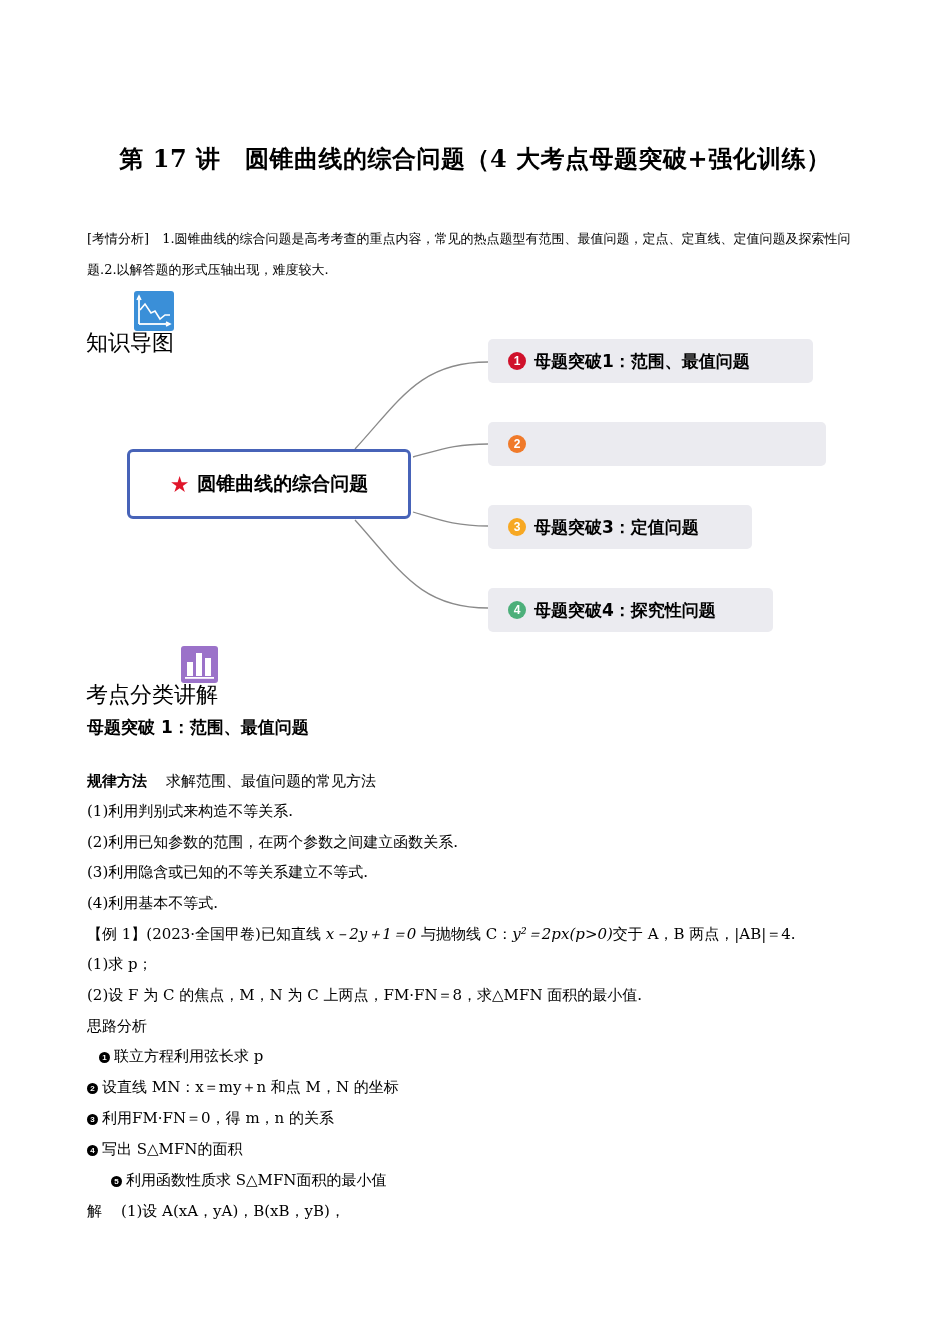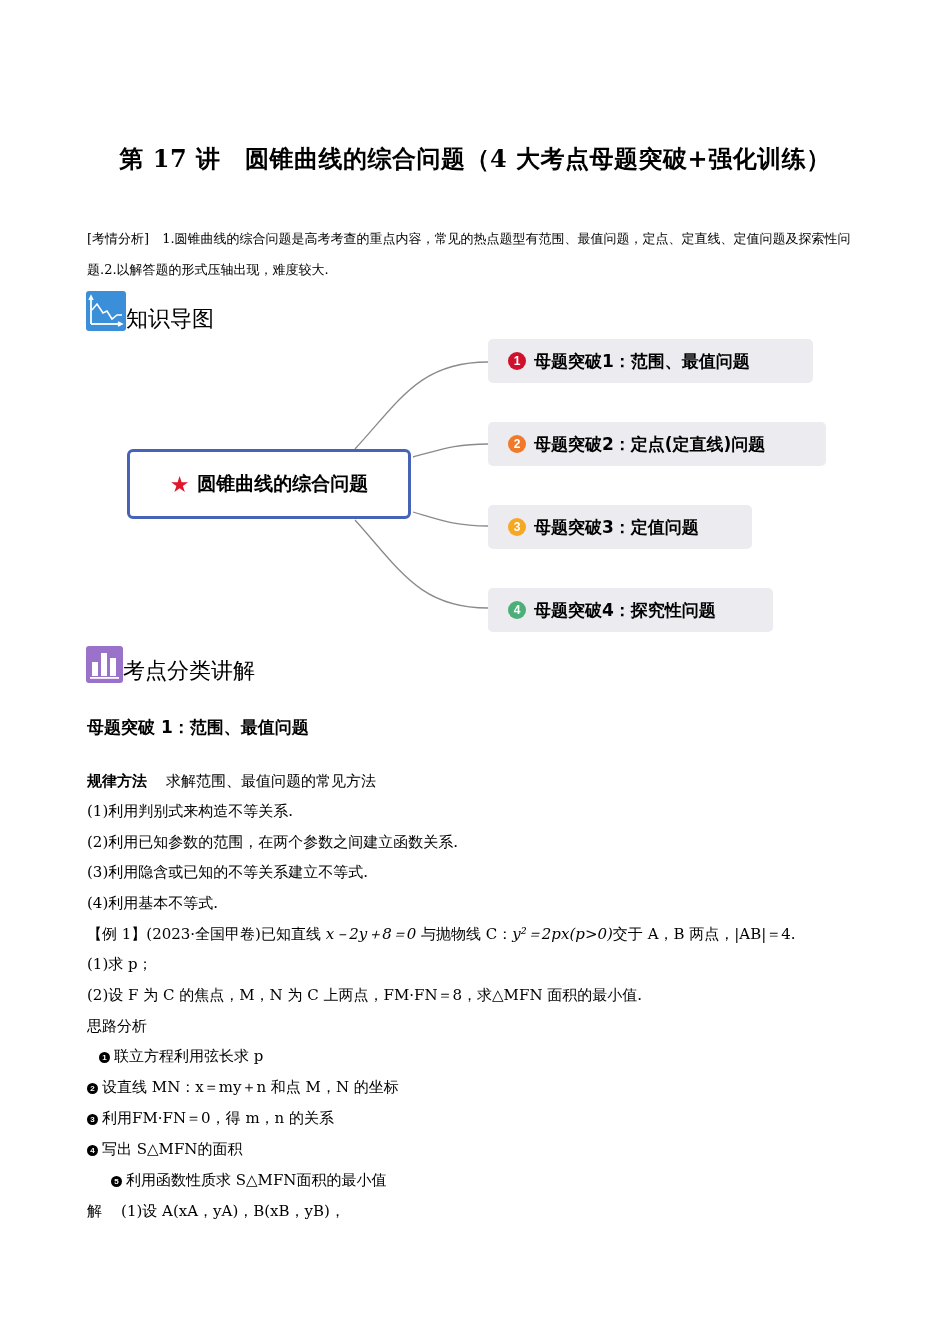--- a/index.html
+++ b/index.html
@@ -2,21 +2,21 @@
 <html><head>
 <meta charset="utf-8">
 <style>
   html, body { margin: 0; padding: 0; background: #ffffff; }
   body { width: 950px; height: 1344px; position: relative; overflow: hidden;
          font-family: "DejaVu Serif", "Liberation Serif", serif; color: #000; }
   .abs { position: absolute; }
   .title { left: 0; width: 950px; top: 143px; text-align: center; font-size: 24px;
            font-weight: bold; letter-spacing: 0.5px; font-family: "DejaVu Serif", serif; }
   .para { left: 87px; width: 780px; font-size: 13px; line-height: 31px; }
-  .sec-head { font-size: 22px; font-family: "DejaVu Sans", sans-serif; display: flex; align-items: flex-end; }
+  .sec-head { font-size: 22px; font-family: "DejaVu Sans", sans-serif; display: flex; align-items: flex-end; flex-direction: column; }
   .sec-icon { width: 40px; height: 40px; border-radius: 3px; display: inline-block; position: relative; }
   .node { position: absolute; background: #ebebf0; border-radius: 5px; height: 44px;
           display: flex; align-items: center; padding-left: 20px; font-size: 17px; font-weight: bold;
           font-family: "DejaVu Sans", sans-serif; }
   .badge { width: 18px; height: 18px; border-radius: 50%; color: #fff; font-size: 12px;
            display: inline-flex; align-items: center; justify-content: center; margin-right: 8px;
            font-family: "Liberation Sans", sans-serif; font-weight: bold; }
   .central { position: absolute; left: 127px; top: 449px; width: 284px; height: 70px; border: 3px solid #4763b8;
              border-radius: 6px; background: #fff; display: flex; align-items: center; justify-content: center;
              font-size: 19px; font-weight: bold; font-family: "DejaVu Sans", sans-serif; box-sizing: border-box; }
@@ -63,21 +63,20 @@
     <span class="star">★</span>
     <span>圆锥曲线的综合问题</span>
   </div>
 
   <div class="node" style="left:488px; top:339px; width:305px;">
     <span class="badge" style="background:#d0112b;">1</span>
     <span>母题突破1：范围、最值问题</span>
   </div>
   <div class="node" style="left:488px; top:422px; width:318px;">
     <span class="badge" style="background:#f07a2a;">2</span>
-    <span>母题突破2：定点(定直线)问题</span>
   </div>
   <div class="node" style="left:488px; top:505px; width:244px;">
     <span class="badge" style="background:#f7a823;">3</span>
     <span>母题突破3：定值问题</span>
   </div>
   <div class="node" style="left:488px; top:588px; width:265px;">
     <span class="badge" style="background:#4caf7a;">4</span>
     <span>母题突破4：探究性问题</span>
   </div>
 </div>
@@ -98,21 +97,21 @@
 
 <div class="line" style="top:772px;">
   <span class="bold-label">规律方法</span>&nbsp;&nbsp;&nbsp;&nbsp;<span>求解范围、最值问题的常见方法</span>
 </div>
 <div class="line" style="top:802px;">(1)利用判别式来构造不等关系.</div>
 <div class="line" style="top:833px;">(2)利用已知参数的范围，在两个参数之间建立函数关系.</div>
 <div class="line" style="top:863px;">(3)利用隐含或已知的不等关系建立不等式.</div>
 <div class="line" style="top:894px;">(4)利用基本不等式.</div>
 
 <div class="line" style="top:925px;">
-  <span>【例 1】</span><span>(2023·全国甲卷)</span><span>已知直线 </span><i>x－2y＋8＝0</i><span> 与抛物线 C：</span><i>y²＝2px(p&gt;0)</i><span>交于 A，B 两点，|AB|＝4.</span>
+  <span>【例 1】</span><span>(2023·全国甲卷)</span><span>已知直线 </span><i>x－2y＋1＝0</i><span> 与抛物线 C：</span><i>y²＝2px(p&gt;0)</i><span>交于 A，B 两点，|AB|＝4.</span>
 </div>
 <div class="line" style="top:955px;">(1)求 p；</div>
 <div class="line" style="top:986px;">(2)设 F 为 C 的焦点，M，N 为 C 上两点，FM·FN＝8，求△MFN 面积的最小值.</div>
 
 <div class="line sans" style="top:1017px;">思路分析</div>
 <div class="line" style="top:1047px;margin-left:12px;">
   <span class="dot">1</span><span>联立方程利用弦长求 p</span>
 </div>
 <div class="line" style="top:1078px;">
   <span class="dot">2</span><span>设直线 MN：x＝my＋n 和点 M，N 的坐标</span>

